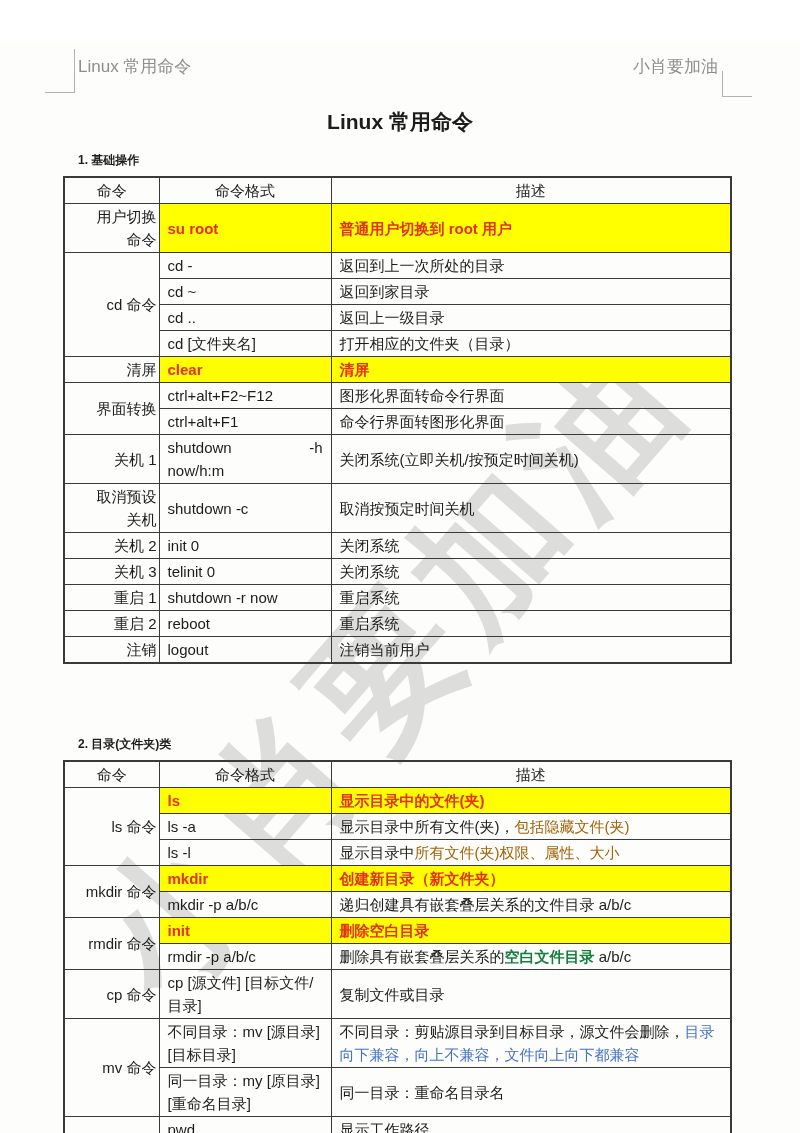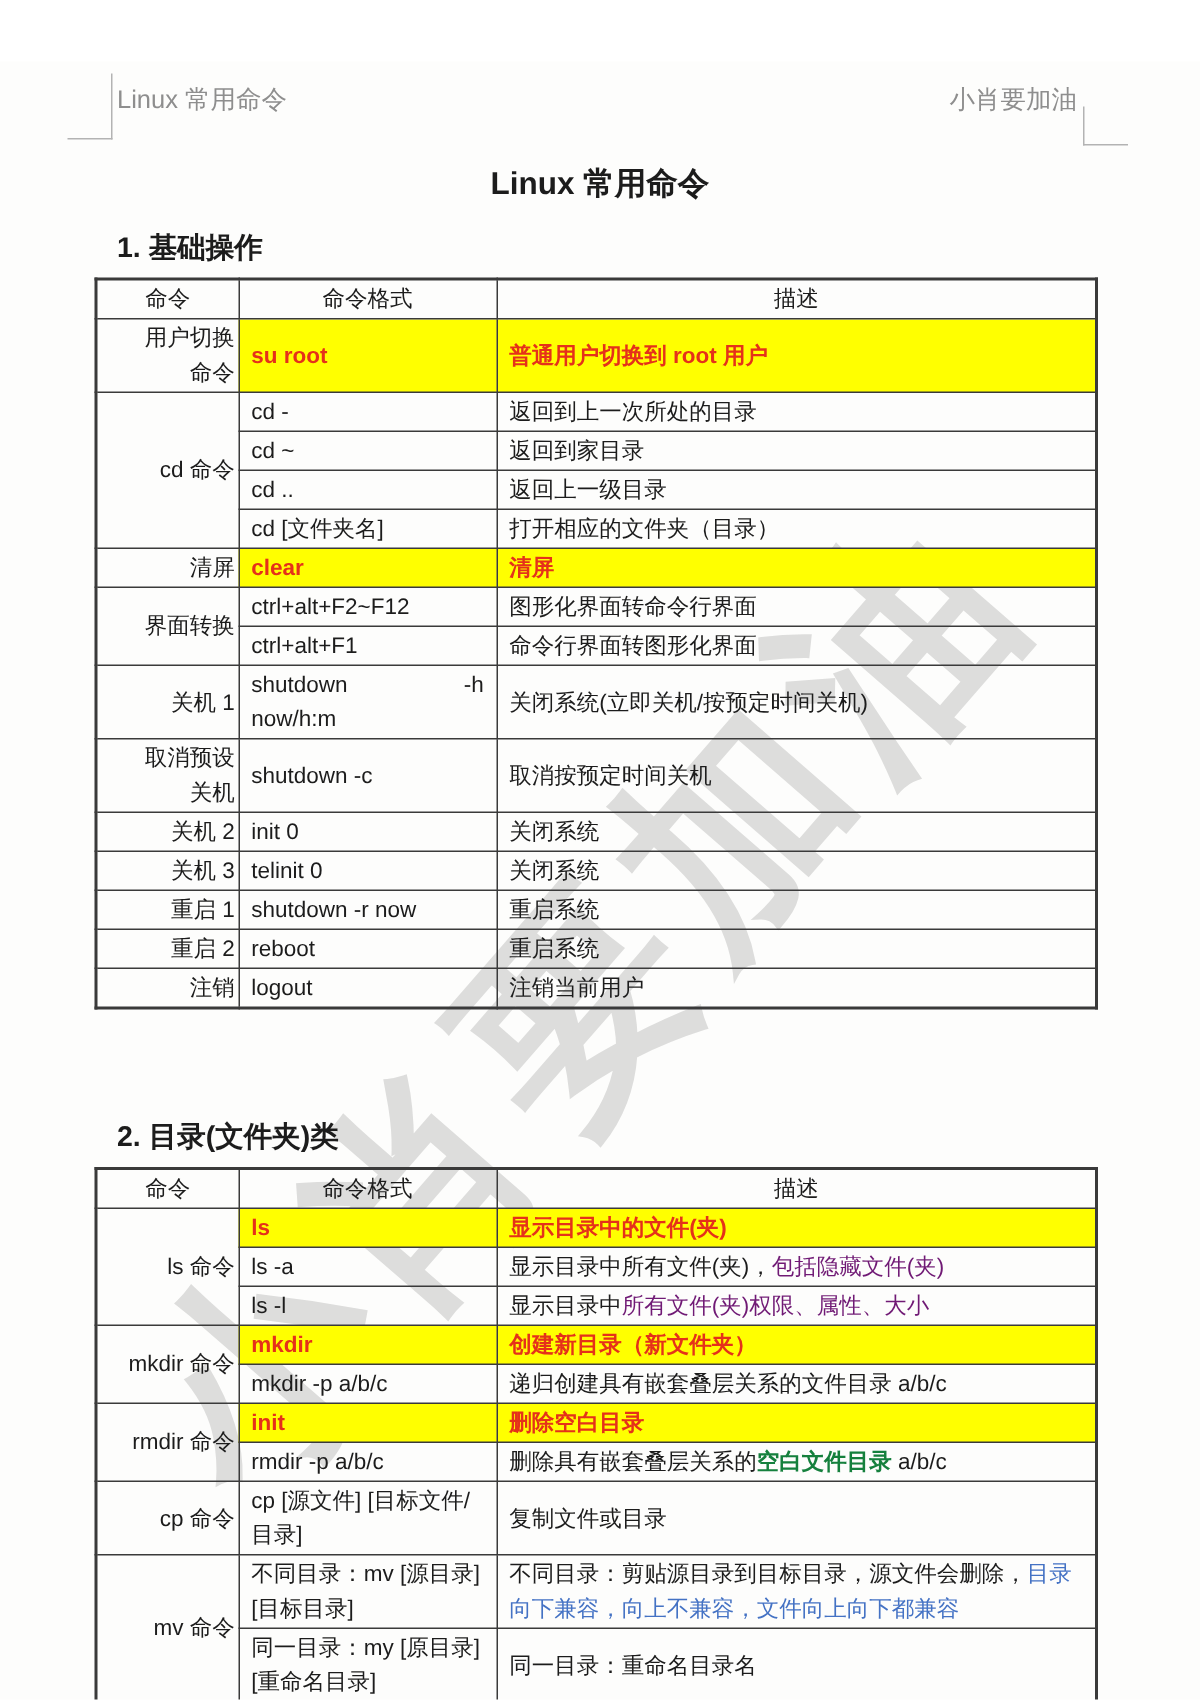--- a/index.html
+++ b/index.html
@@ -18,34 +18,34 @@
   
   .page-header { display:flex; justify-content:space-between;
                  padding:14px 82px 0 78px; font-size:17px; color:#8e8e8e; }
   .corner-left  { position:absolute; left:45px;  top:8px;  width:30px; height:44px;
                   border-right:1px solid #b3b3b3; border-bottom:1px solid #b3b3b3; }
   .corner-right { position:absolute; left:722px; top:30px; width:30px; height:26px;
                   border-left:1px solid #b3b3b3; border-bottom:1px solid #b3b3b3; }
 
   .doc-title { text-align:center; font-size:21px; font-weight:700; margin-top:30px; }
 
-  .section-heading { font-size:19px; font-weight:700; margin:16px 0 7px 78px; }
+  .section-heading { font-size:12px; font-weight:700; margin:16px 0 7px 78px; }
   .section-heading.second { margin-top:72px; }
 
   table { border-collapse:collapse; table-layout:fixed; width:667px; margin-left:63px;
           border:2px solid #3a3a3a; background:transparent; }
   th,td { border:1px solid #3a3a3a; font-size:15px; line-height:23px;
           padding:1px 8px; vertical-align:middle; background:transparent; }
   th { font-weight:400; text-align:center; padding:1px 4px; }
   td.col1 { text-align:right; white-space:pre-line; padding:1px 2px; }
   td.col2, td.col3 { text-align:left; }
   td.hl { background:#ffff00; color:#e5311a; font-weight:700; }
 
   .c-red    { color:#15803d; font-weight:700; }
-  .c-orange { color:#701a75; }
+  .c-orange { color:#a16207; }
   .c-blue   { color:#4472c4; }
   .seg-right { float:right; }
   .seg-block { display:block; }
 </style>
 </head>
 <body>
 
 <div class="page">
 
   <div class="watermark">小肖要加油</div>

